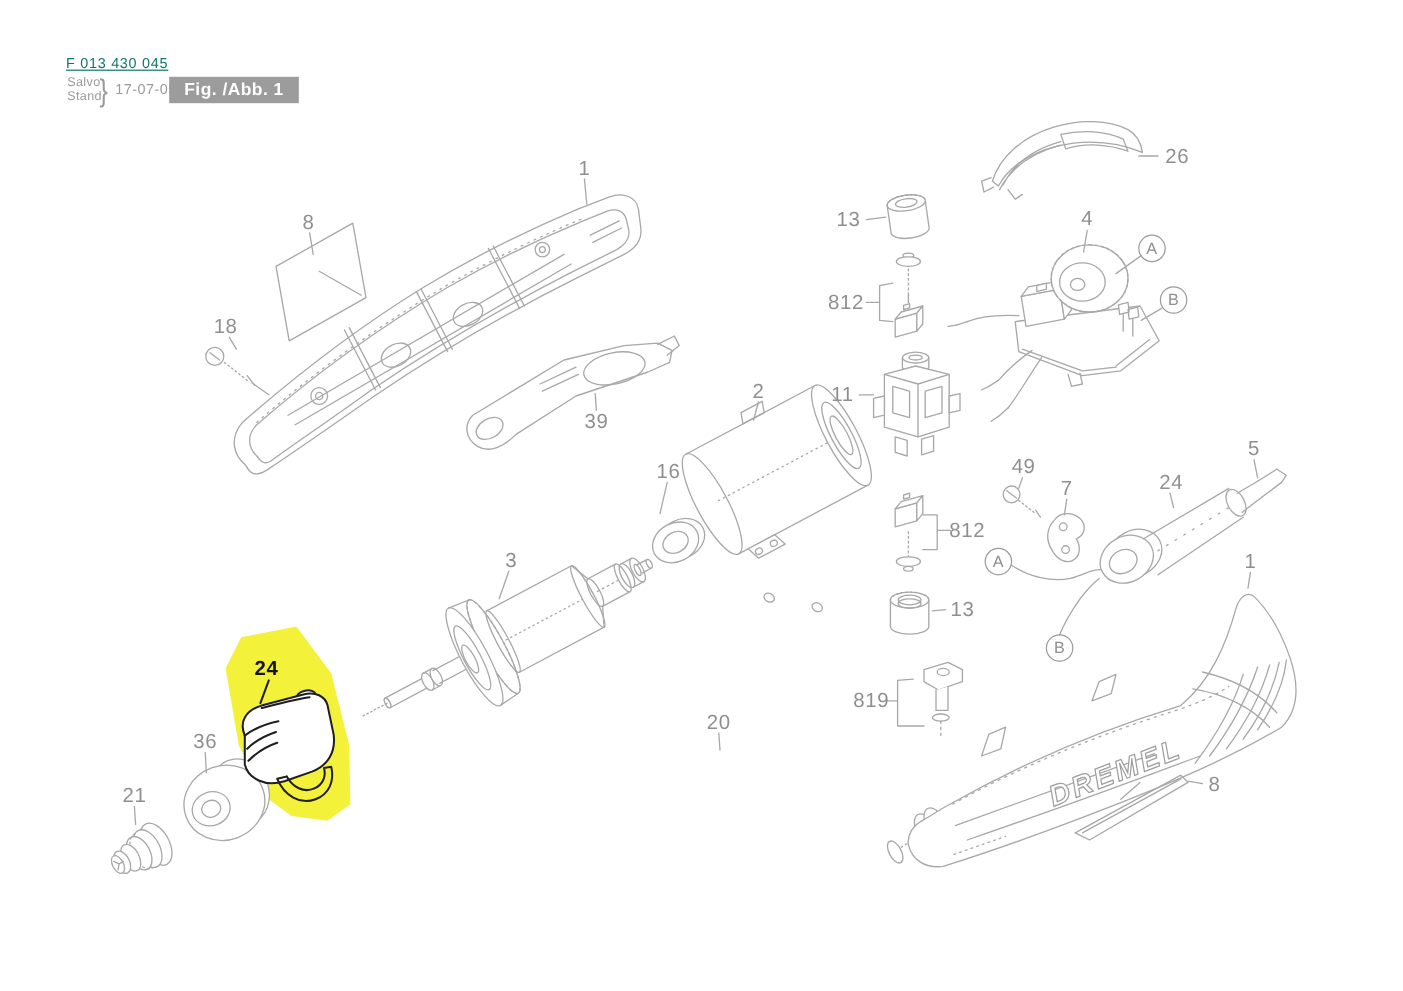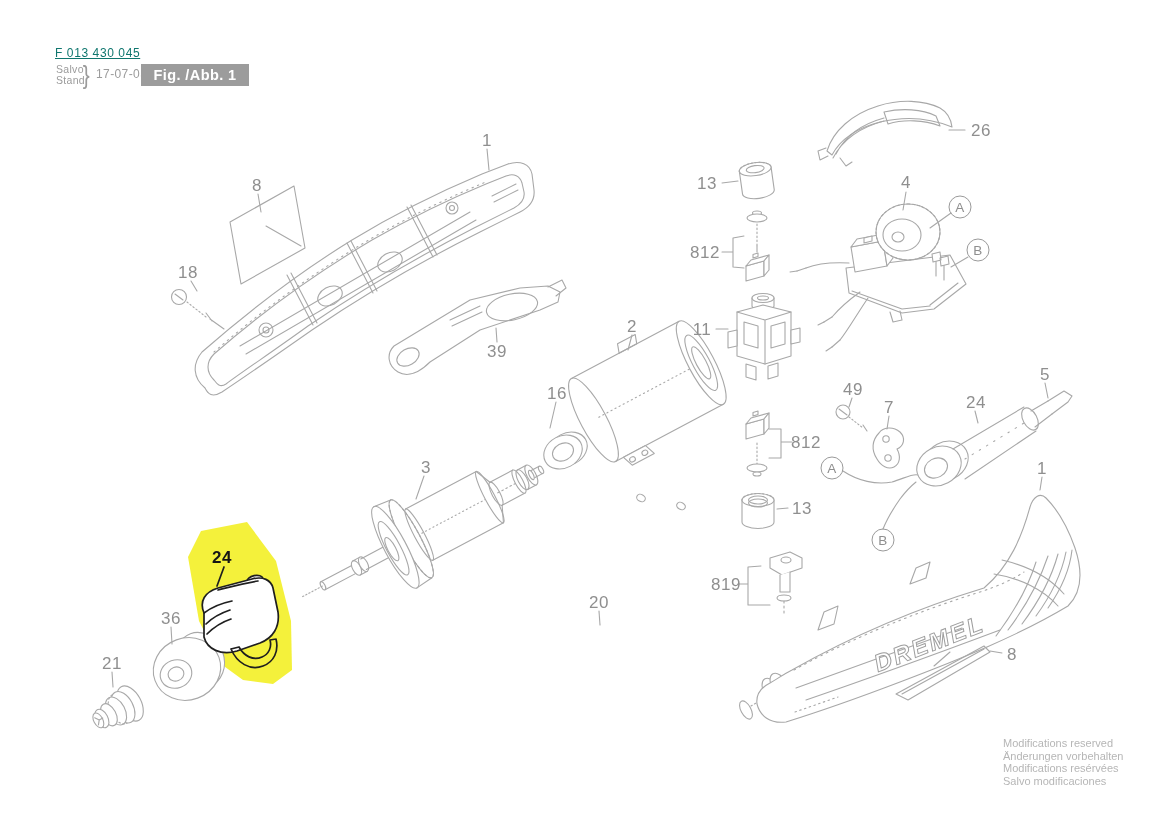--- a/index.html
+++ b/index.html
@@ -349,20 +349,14 @@
   <div class="plabel" style="left:806px;top:442px">812</div>
   <div class="plabel" style="left:802px;top:508px">13</div>
   <div class="plabel" style="left:726px;top:584px">819</div>
   <div class="plabel" style="left:599px;top:602px">20</div>
   <div class="plabel dark" style="left:222px;top:557px">24</div>
   <div class="plabel" style="left:171px;top:618px">36</div>
   <div class="plabel" style="left:112px;top:663px">21</div>
   <div class="plabel" style="left:1042px;top:468px">1</div>
   <div class="plabel" style="left:1012px;top:654px">8</div>
 
-  <div class="footer">
-    <div>Modifications reserved</div>
-    <div>Änderungen vorbehalten</div>
-    <div>Modifications resérvées</div>
-    <div>Salvo modificaciones</div>
-  </div>
 
 </div>
 
 </body></html>

